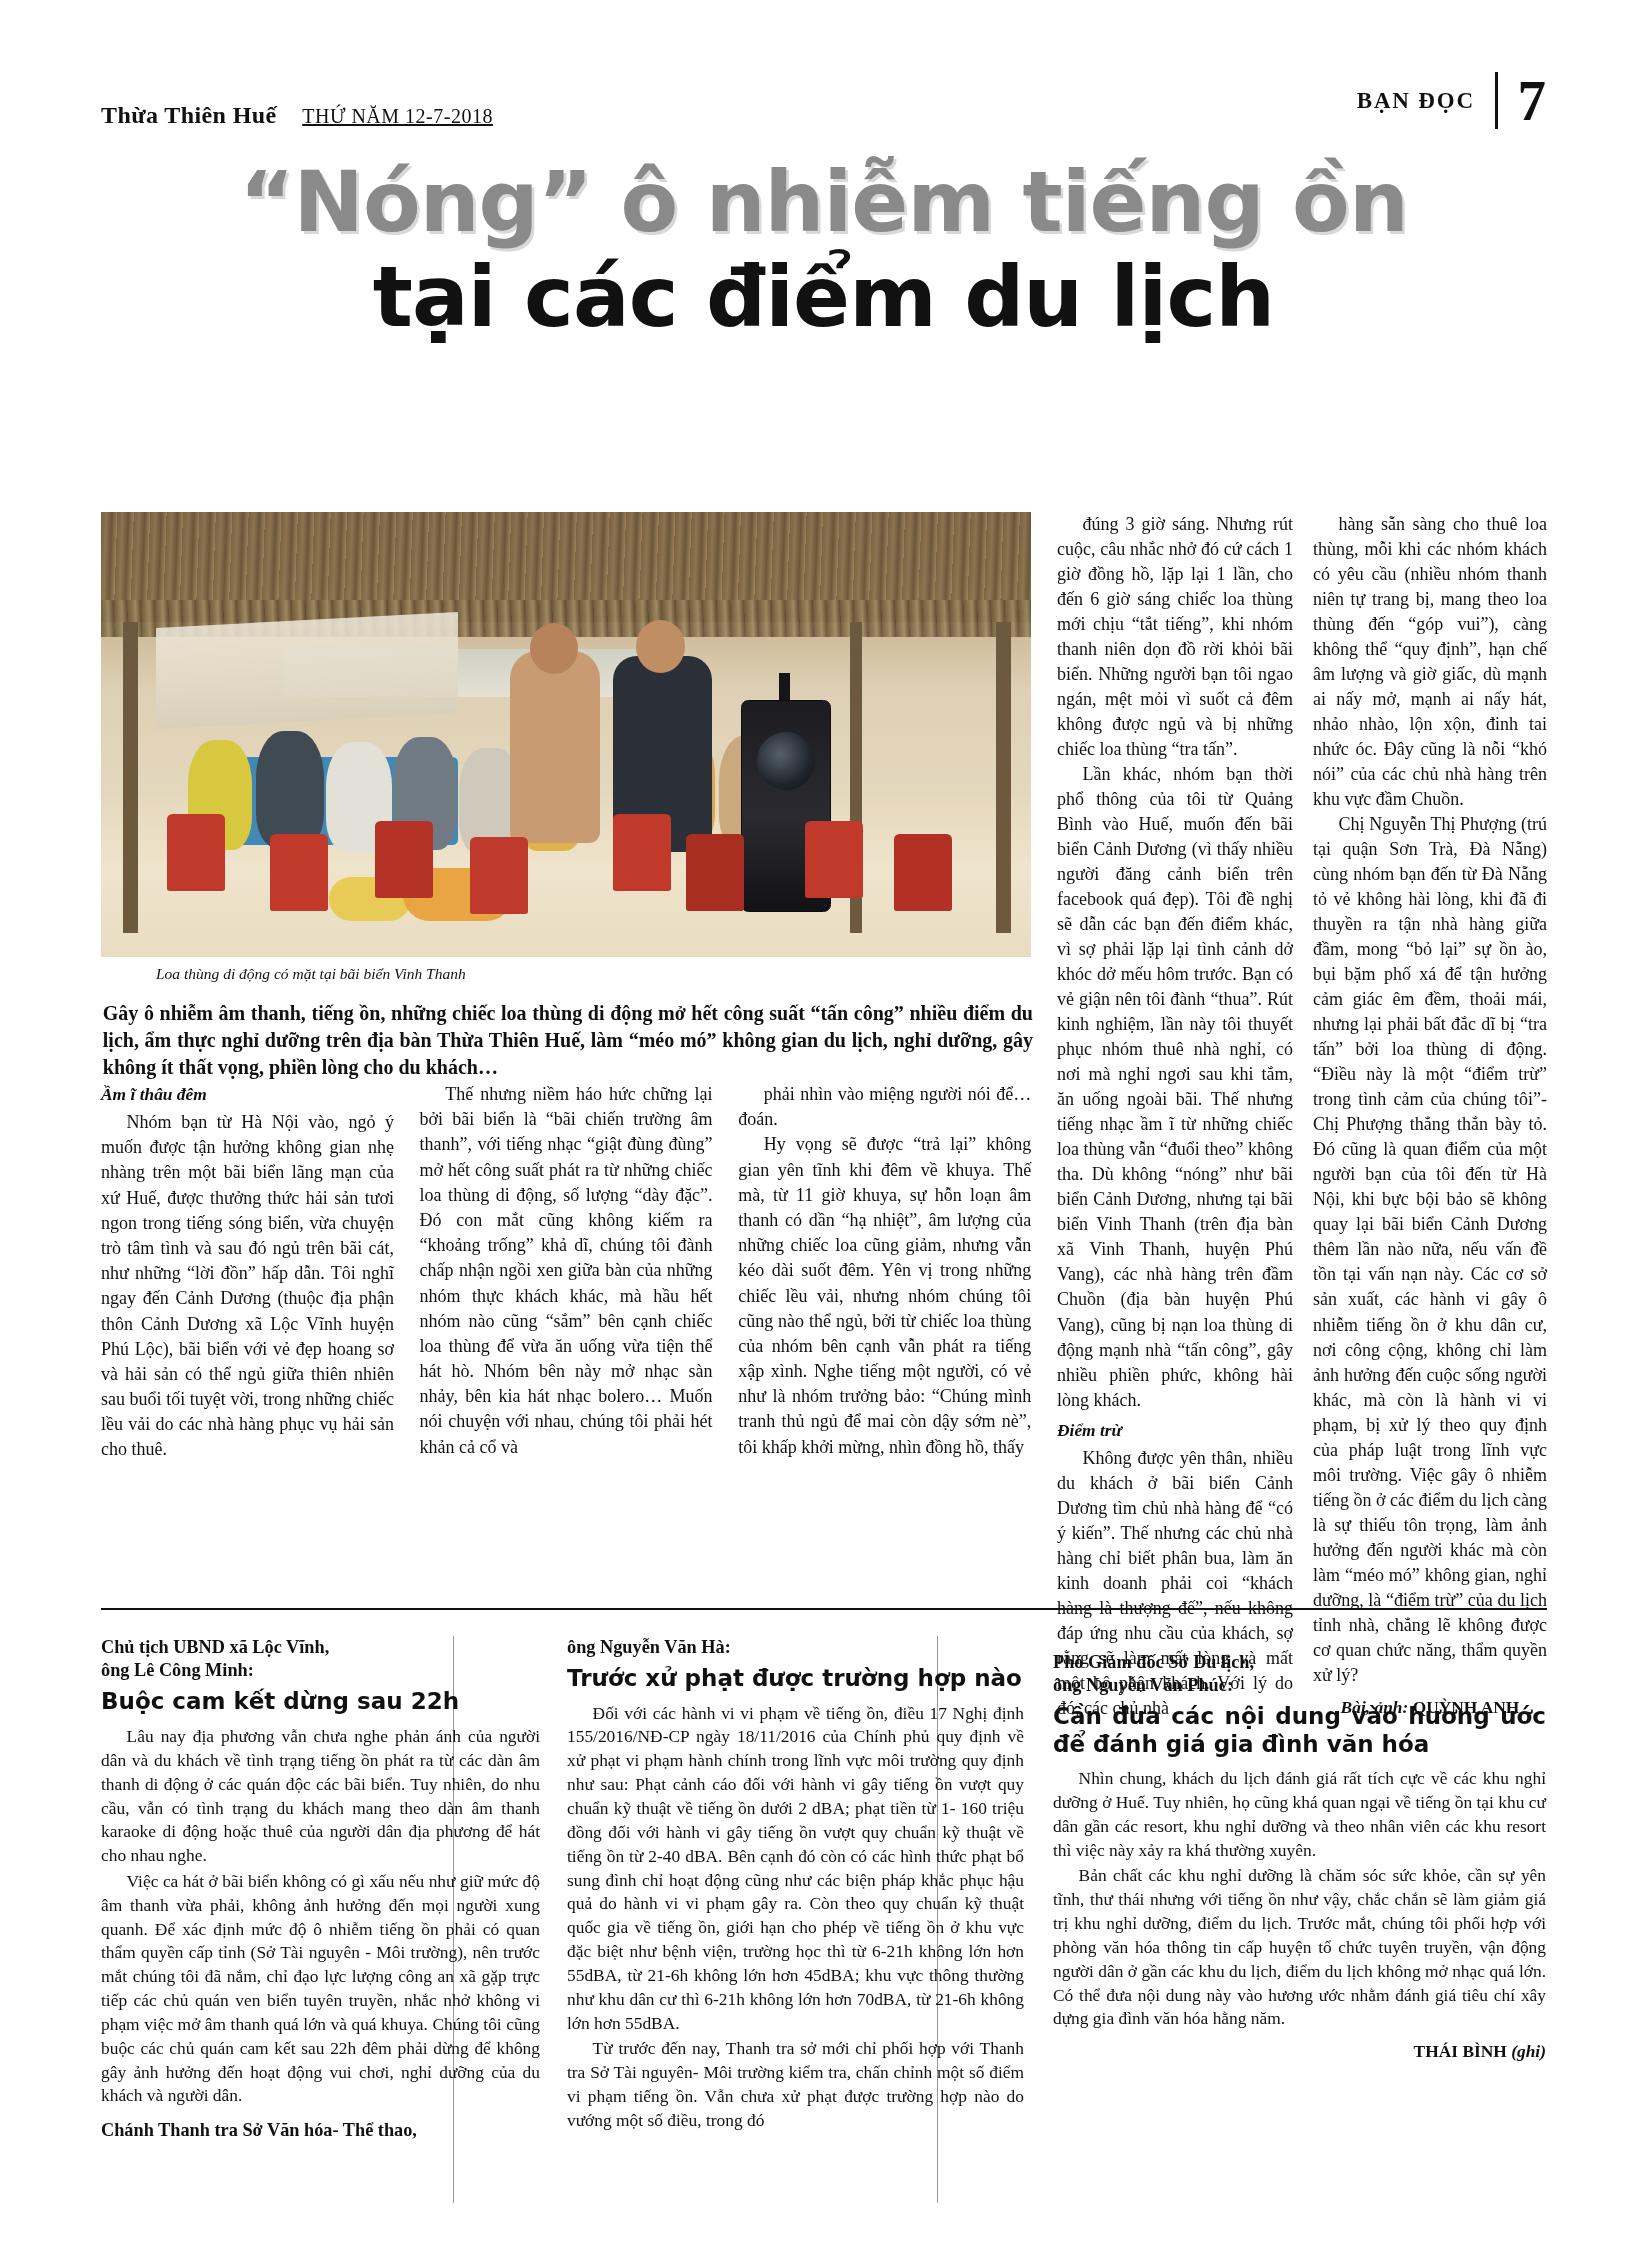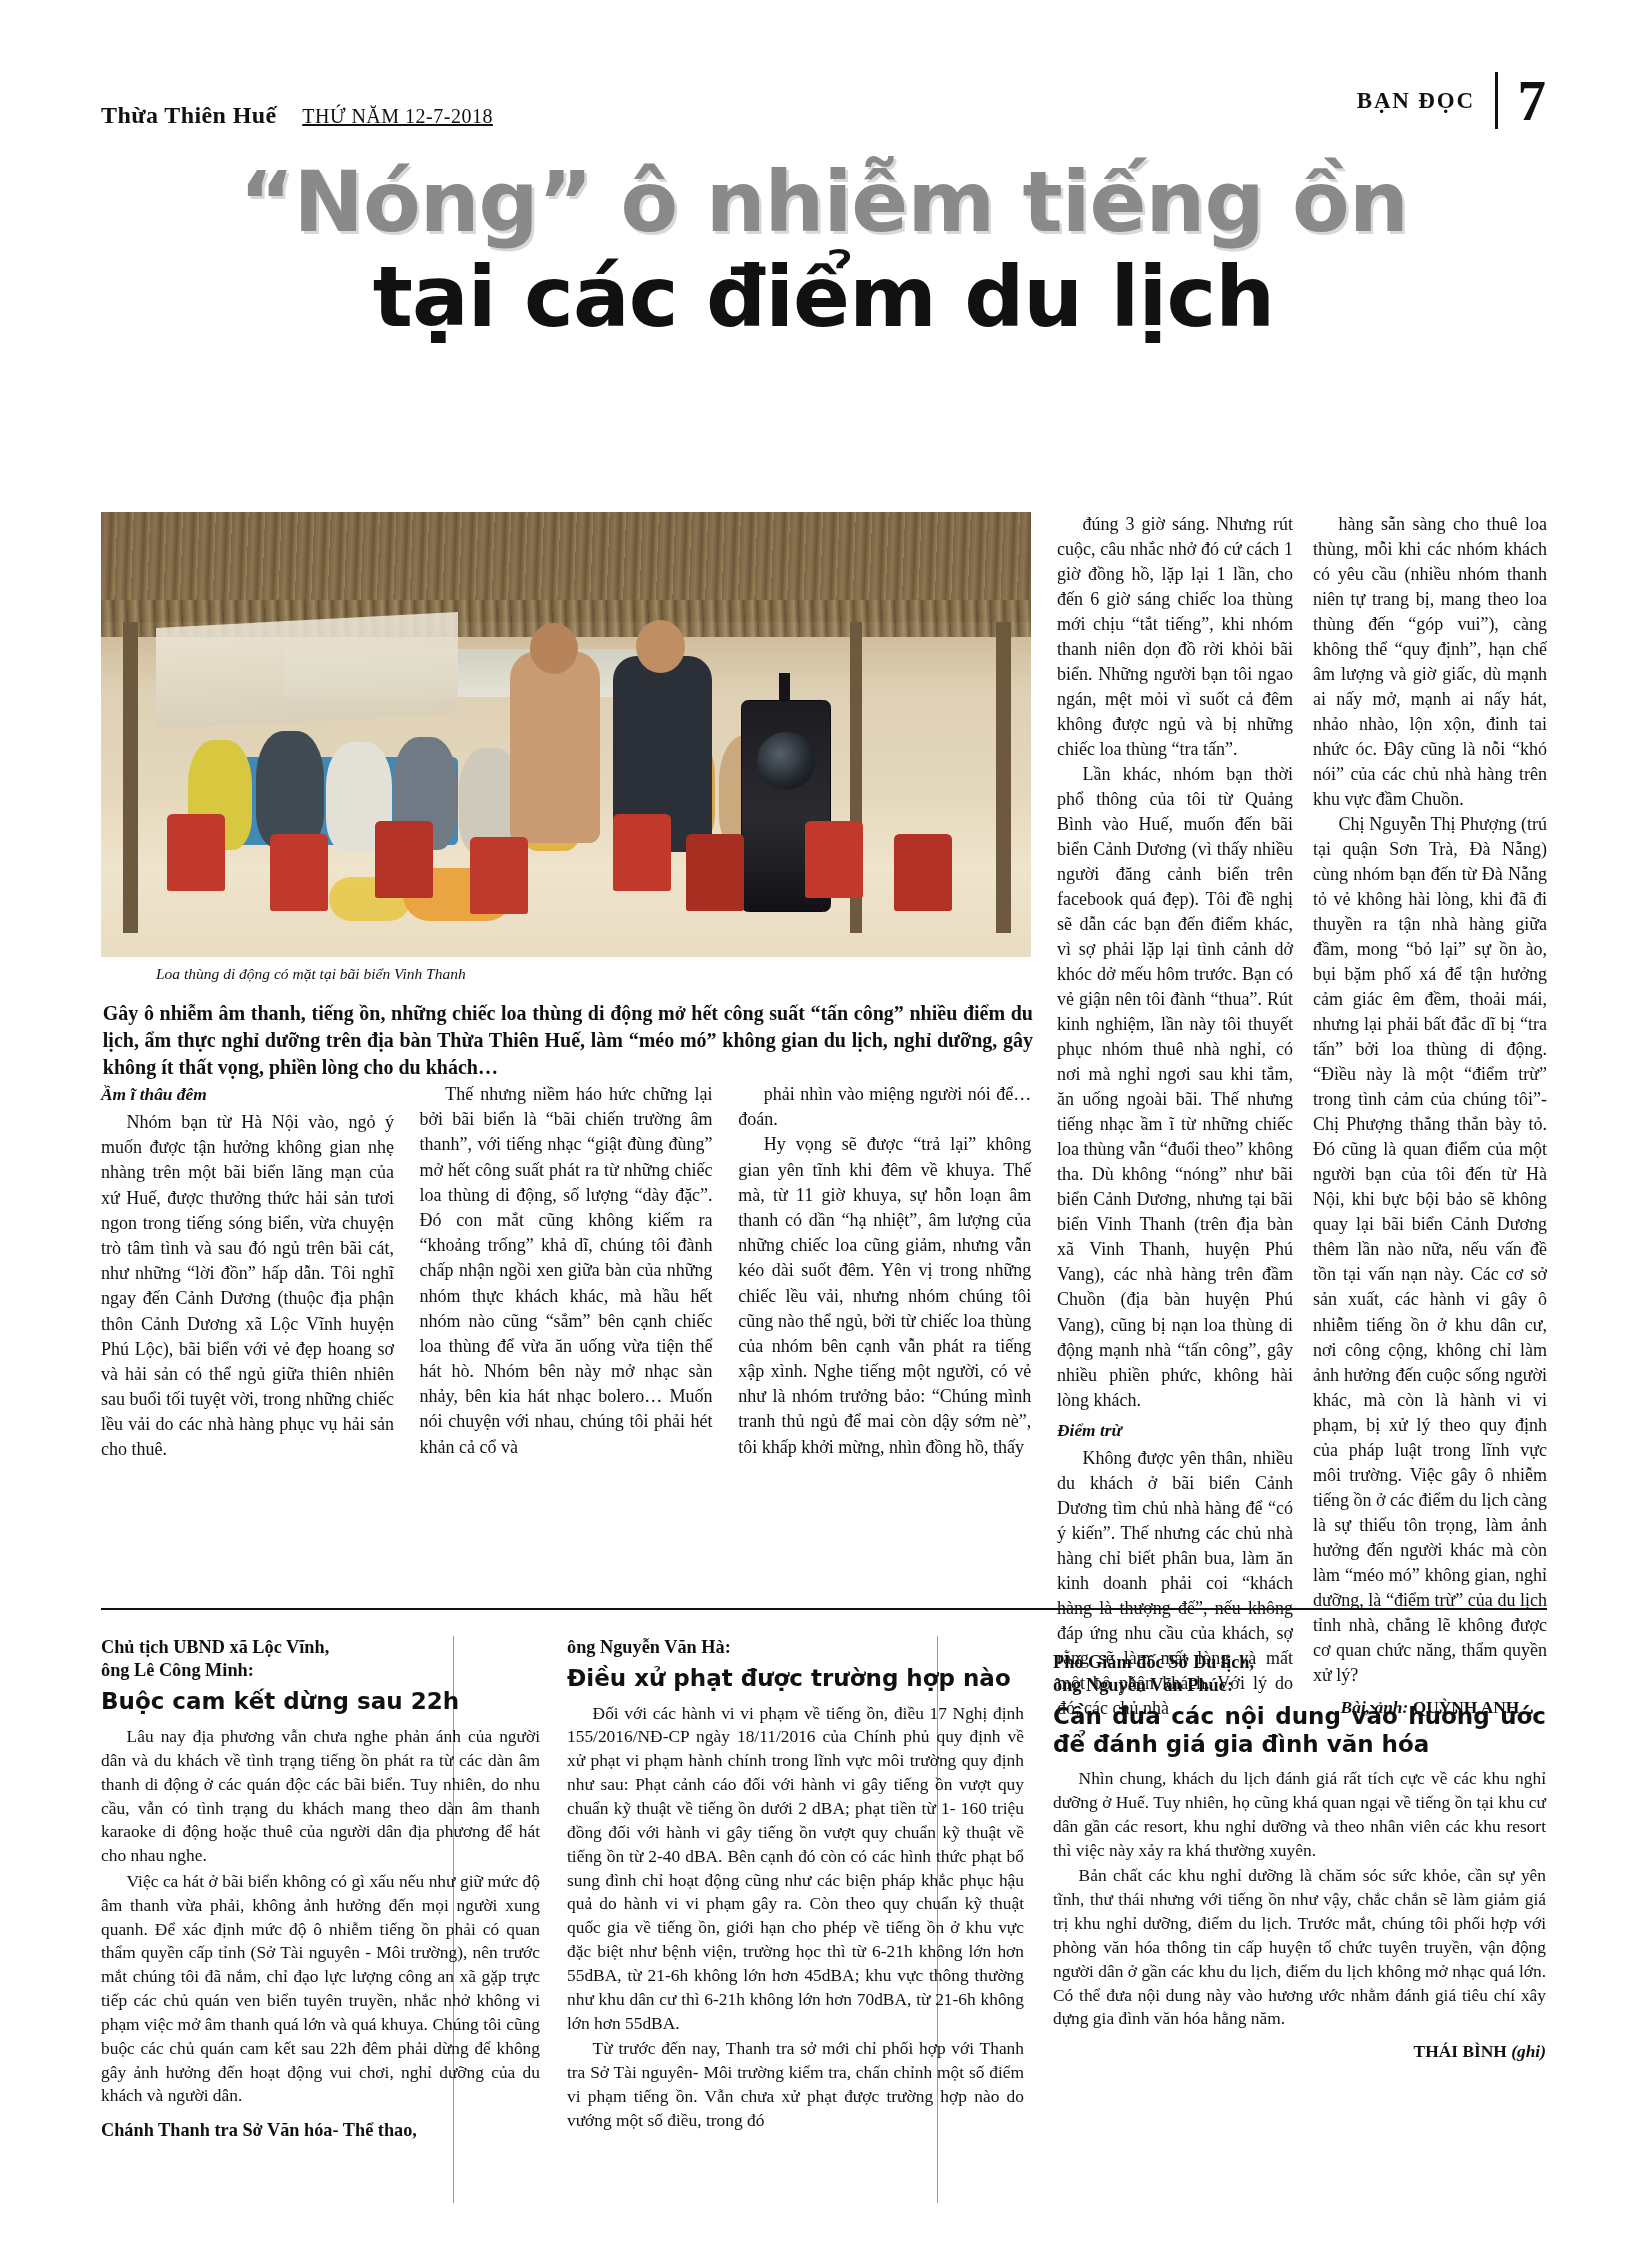--- a/index.html
+++ b/index.html
@@ -500,21 +500,21 @@
       <div class="who" style="white-space: pre-line;">Chủ tịch UBND xã Lộc Vĩnh,
 ông Lê Công Minh:</div>
       <div class="subhead">Buộc cam kết dừng sau 22h</div>
       <p>Lâu nay địa phương vẫn chưa nghe phản ánh của người dân và du khách về tình trạng tiếng ồn phát ra từ các dàn âm thanh di động ở các quán độc các bãi biển. Tuy nhiên, do nhu cầu, vẫn có tình trạng du khách mang theo dàn âm thanh karaoke di động hoặc thuê của người dân địa phương để hát cho nhau nghe.</p>
       <p>Việc ca hát ở bãi biển không có gì xấu nếu như giữ mức độ âm thanh vừa phải, không ảnh hưởng đến mọi người xung quanh. Để xác định mức độ ô nhiễm tiếng ồn phải có quan thẩm quyền cấp tỉnh (Sở Tài nguyên - Môi trường), nên trước mắt chúng tôi đã nắm, chỉ đạo lực lượng công an xã gặp trực tiếp các chủ quán ven biển tuyên truyền, nhắc nhở không vi phạm việc mở âm thanh quá lớn và quá khuya. Chúng tôi cũng buộc các chủ quán cam kết sau 22h đêm phải dừng để không gây ảnh hưởng đến hoạt động vui chơi, nghỉ dưỡng của du khách và người dân.</p>
       <div class="who" style="margin-top:11px;">Chánh Thanh tra Sở Văn hóa- Thể thao,</div>
     </div>
 
     <div class="bcol b2">
       <div class="who">ông Nguyễn Văn Hà:</div>
-      <div class="subhead">Điều xử phạt được trường hợp nào</div>
+      <div class="subhead">Trước xử phạt được trường hợp nào</div>
       <p>Đối với các hành vi vi phạm về tiếng ồn, điều 17 Nghị định 155/2016/NĐ-CP ngày 18/11/2016 của Chính phủ quy định về xử phạt vi phạm hành chính trong lĩnh vực môi trường quy định như sau: Phạt cảnh cáo đối với hành vi gây tiếng ồn vượt quy chuẩn kỹ thuật về tiếng ồn dưới 2 dBA; phạt tiền từ 1- 160 triệu đồng đối với hành vi gây tiếng ồn vượt quy chuẩn kỹ thuật về tiếng ồn từ 2-40 dBA. Bên cạnh đó còn có các hình thức phạt bổ sung đình chỉ hoạt động cũng như các biện pháp khắc phục hậu quả do hành vi vi phạm gây ra. Còn theo quy chuẩn kỹ thuật quốc gia về tiếng ồn, giới hạn cho phép về tiếng ồn ở khu vực đặc biệt như bệnh viện, trường học thì từ 6-21h không lớn hơn 55dBA, từ 21-6h không lớn hơn 45dBA; khu vực thông thường như khu dân cư thì 6-21h không lớn hơn 70dBA, từ 21-6h không lớn hơn 55dBA.</p>
       <p>Từ trước đến nay, Thanh tra sở mới chỉ phối hợp với Thanh tra Sở Tài nguyên- Môi trường kiểm tra, chấn chỉnh một số điểm vi phạm tiếng ồn. Vẫn chưa xử phạt được trường hợp nào do vướng một số điều, trong đó</p>
     </div>
 
     <div class="bcol b3">
       <div class="who" style="white-space: pre-line; margin-top:14.6px;">Phó Giám đốc Sở Du lịch,
 ông Nguyễn Văn Phúc:</div>
       <div class="subhead">Cần đưa các nội dung vào hương ước để đánh giá gia đình văn hóa</div>
       <p>Nhìn chung, khách du lịch đánh giá rất tích cực về các khu nghỉ dưỡng ở Huế. Tuy nhiên, họ cũng khá quan ngại về tiếng ồn tại khu cư dân gần các resort, khu nghỉ dưỡng và theo nhân viên các khu resort thì việc này xảy ra khá thường xuyên.</p>
       <p>Bản chất các khu nghỉ dưỡng là chăm sóc sức khỏe, cần sự yên tĩnh, thư thái nhưng với tiếng ồn như vậy, chắc chắn sẽ làm giảm giá trị khu nghỉ dưỡng, điểm du lịch. Trước mắt, chúng tôi phối hợp với phòng văn hóa thông tin cấp huyện tổ chức tuyên truyền, vận động người dân ở gần các khu du lịch, điểm du lịch không mở nhạc quá lớn. Có thể đưa nội dung này vào hương ước nhằm đánh giá tiêu chí xây dựng gia đình văn hóa hằng năm.</p>

